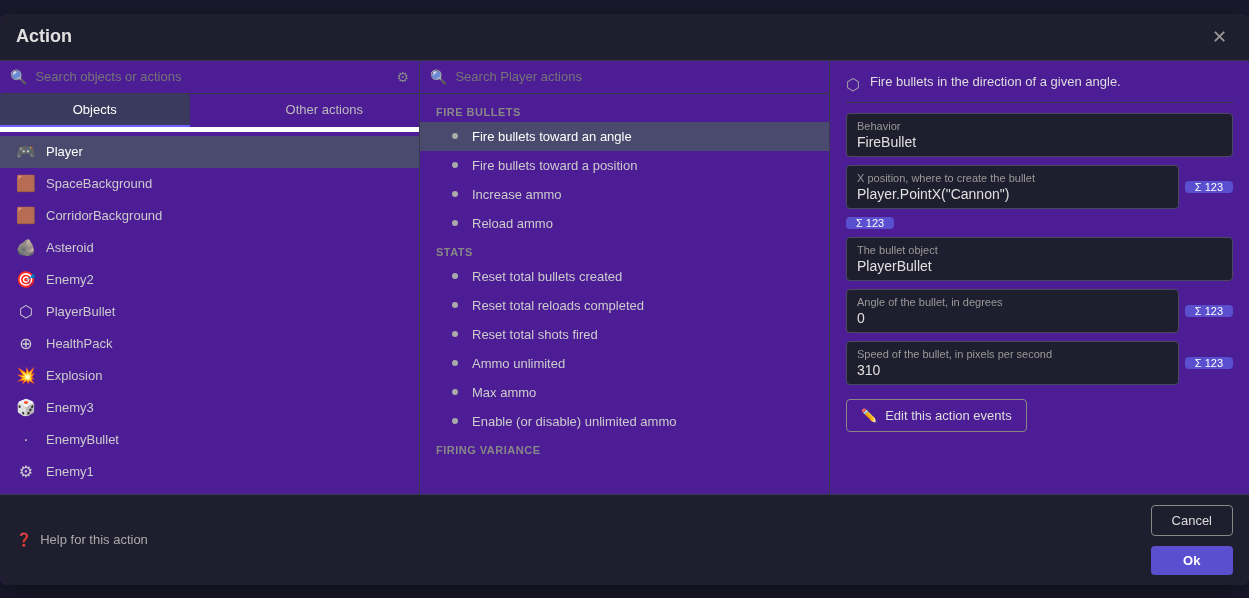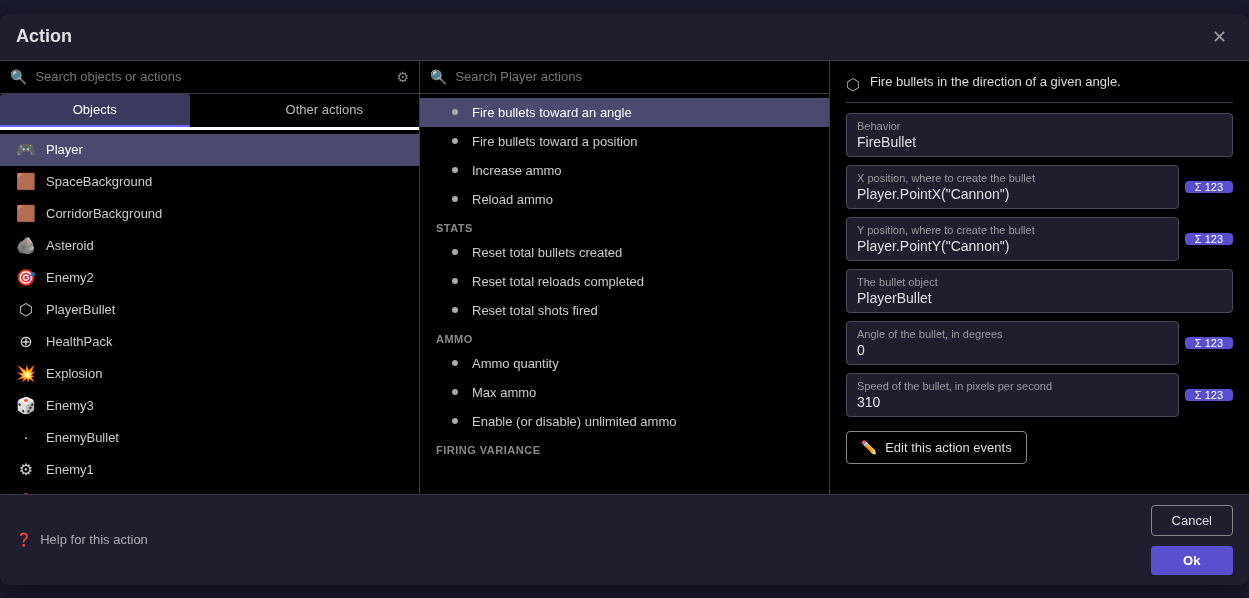--- a/index.html
+++ b/index.html
@@ -7,21 +7,21 @@
       background: #1a1a2e;
       display: flex;
       align-items: center;
       justify-content: center;
       min-height: 100vh;
       font-family: 'Segoe UI', Arial, sans-serif;
     }
     .dialog {
       width: 1249px;
       height: 571px;
-      background: #000000;
+      background: #4c1d95;
       border-radius: 8px;
       display: flex;
       flex-direction: column;
       overflow: hidden;
       box-shadow: 0 8px 32px rgba(0,0,0,0.5);
     }
     .dialog-header {
       background: #1e1e2e;
       padding: 10px 16px;
       display: flex;
@@ -69,21 +69,21 @@
       background: none;
       border: none;
       color: #bbb;
       font-size: 13px;
       flex: 1;
       outline: none;
     }
     .filter-icon { color: #888; font-size: 14px; cursor: pointer; }
     .tab-row {
       display: flex;
-      border-bottom: 3px solid #ffffff;
+      border-bottom: 5px solid #ffffff;
       gap: 40px;
     }
     .tab-btn {
       flex: 1;
       padding: 8px;
       background: none;
       border: none;
       color: #bbb;
       font-size: 13px;
       cursor: pointer;
@@ -353,20 +353,21 @@
           </div>
         </div>
     </div>
 
     <div class="mid-panel">
       <div class="mid-search-bar">
         <span class="search-icon">🔍</span>
         <input class="search-input" type="text" placeholder="Search Player actions" style="">
       </div>
       <div class="action-list" id="action-list">
+          <div class="action-group-label">FIRE BULLETS</div>
           <div class="action-item selected">
       <span class="action-bullet-icon">
         <svg viewBox="0 0 14 14">
                 <circle cx="7" cy="7" r="3" fill="#aaa"></circle>
               </svg>
       </span>
       <span>Fire bullets toward an angle</span>
           </div>
           <div class="action-item">
       <span class="action-bullet-icon">
@@ -410,28 +411,27 @@
       <span>Reset total reloads completed</span>
           </div>
           <div class="action-item">
       <span class="action-bullet-icon">
         <svg viewBox="0 0 14 14">
                 <circle cx="7" cy="7" r="3" fill="#aaa"></circle>
               </svg>
       </span>
       <span>Reset total shots fired</span>
           </div>
-          <div class="action-group-label">AMMO</div>
-          <div class="action-item">
-      <span class="action-bullet-icon">
-        <svg viewBox="0 0 14 14">
-                <circle cx="7" cy="7" r="3" fill="#aaa"></circle>
-              </svg>
-      </span>
-      <span>Ammo quantity</span>
+          <div class="action-item">
+      <span class="action-bullet-icon">
+        <svg viewBox="0 0 14 14">
+                <circle cx="7" cy="7" r="3" fill="#aaa"></circle>
+              </svg>
+      </span>
+      <span>Ammo unlimited</span>
           </div>
           <div class="action-item">
       <span class="action-bullet-icon">
         <svg viewBox="0 0 14 14">
                 <circle cx="7" cy="7" r="3" fill="#aaa"></circle>
               </svg>
       </span>
       <span>Max ammo</span>
           </div>
           <div class="action-item">
@@ -462,24 +462,20 @@
             <div class="param-field">
               <span class="param-label">X position, where to create the bullet</span>
               <span class="param-value">Player.PointX("Cannon")</span>
             </div>
             <button class="expr-btn">
               <span>Σ</span>
               <span> 123</span>
             </button>
           </div>
           <div class="param-row">
-            <div class="param-field">
-              <span class="param-label">Y position, where to create the bullet</span>
-              <span class="param-value">Player.PointY("Cannon")</span>
-            </div>
             <button class="expr-btn">
               <span>Σ</span>
               <span> 123</span>
             </button>
           </div>
           <div class="param-row">
             <div class="param-field">
               <span class="param-label">The bullet object</span>
               <span class="param-value">PlayerBullet</span>
             </div>

